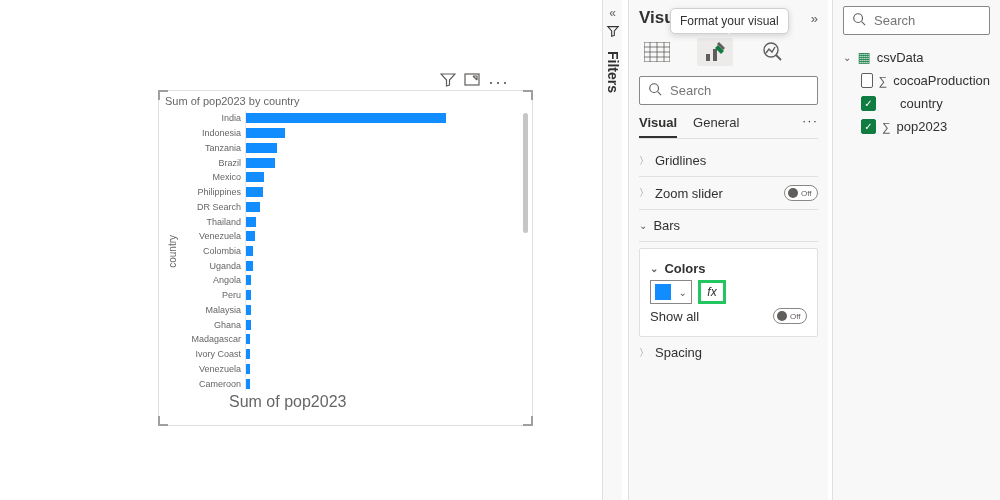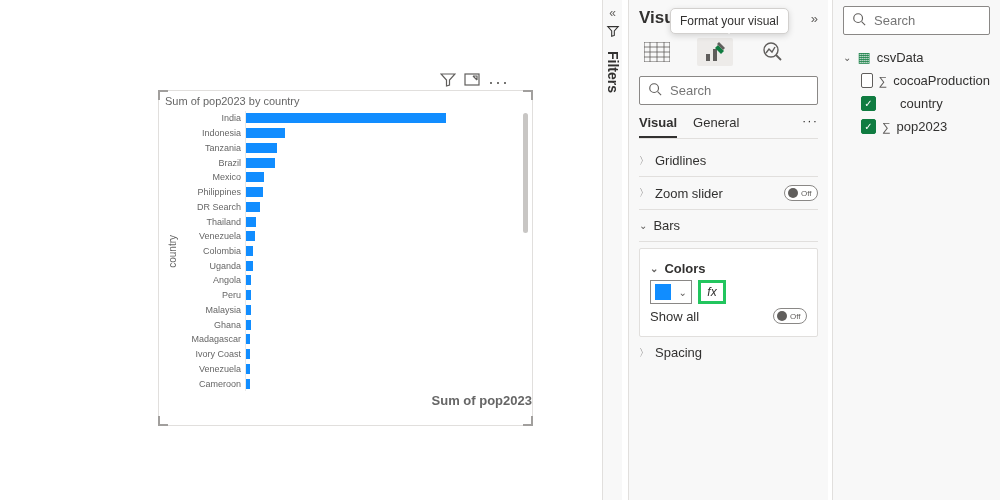--- a/index.html
+++ b/index.html
@@ -87,25 +87,24 @@
     background: #118DFF;
   }
   .x-axis {
     display: flex;
     justify-content: space-between;
     font-size: 9px;
     color: #666;
     padding: 2px 10px 0 86px;
   }
   .x-axis-label {
-    text-align: right;
-    font-size: 13px;
+    text-align: left;
+    font-size: 16px;
     color: #666;
     padding: 2px 0 0 70px;
-    font-weight: bold;
   }
   .chart-scroll {
     position: absolute;
     right: 4px; top: 22px;
     width: 5px; height: 120px;
     background: #c8c6c4;
     border-radius: 3px;
   }
 
   .rail {

